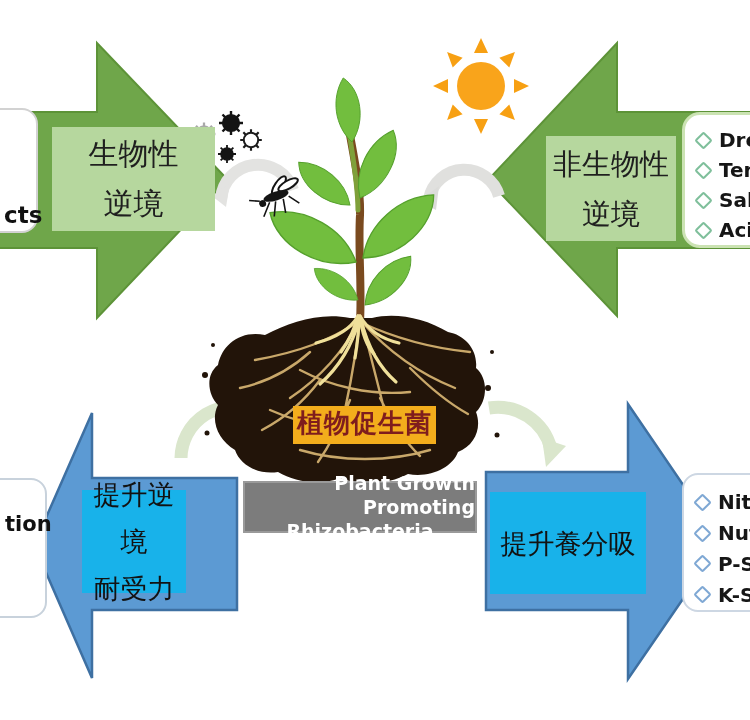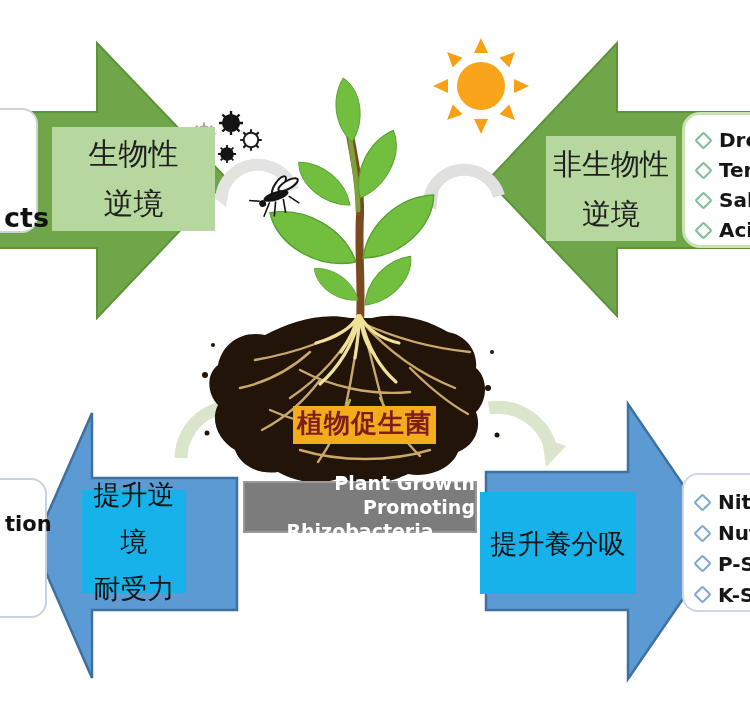--- a/index.html
+++ b/index.html
@@ -171,35 +171,35 @@
 <div class="abs green-label fs29" style="left:546px;top:136px;width:130px;height:105px;">
   <div class="ln">非生物性</div>
   <div class="ln">逆境</div>
 </div>
 
 <div class="abs cyan-label fs27" style="left:82px;top:490px;width:104px;height:103px;">
   <div class="ln">提升逆境</div>
   <div class="ln">耐受力</div>
 </div>
 
-<div class="abs cyan-label fs27" style="left:480px;top:492px;width:156px;height:102px;">
+<div class="abs cyan-label fs27" style="left:490px;top:492px;width:156px;height:102px;">
   <div class="ln">提升養分吸</div>
 </div>
 
 <div class="abs yellow-label" style="left:293px;top:406px;width:143px;height:38px;">
   <span>植物促生菌</span>
 </div>
 
 <div class="abs gray-label" style="left:243px;top:481px;width:234px;height:52px;">
   <div>Plant Growth Promoting</div>
   <div>Rhizobacteria</div>
 </div>
 
 <div class="abs white-box" style="left:-70px;top:108px;width:108px;height:125px;border:2px solid #d2d2d2;border-radius:16px;">
-  <span class="wb-text" style="left:72px;top:92px;font-size:27px;">cts</span>
+  <span class="wb-text" style="left:72px;top:92px;font-size:23px;">cts</span>
 </div>
 
 <div class="abs white-box" style="left:-70px;top:478px;width:117px;height:140px;border:2px solid #c8d2dc;border-radius:16px;">
   <span class="wb-text" style="left:73px;top:32px;font-size:21px;">tion</span>
 </div>
 
 <div class="abs white-box bullet-list" style="left:682px;top:112px;width:215px;height:136px;border:3px solid #CBE3B3;border-radius:18px;padding:10px 0 0 12px;">
   <div class="bullet-item">
     <span class="bullet-diamond" style="border:2.5px solid #7FBF9B;"></span>
     <span class="bl">Drou</span>

